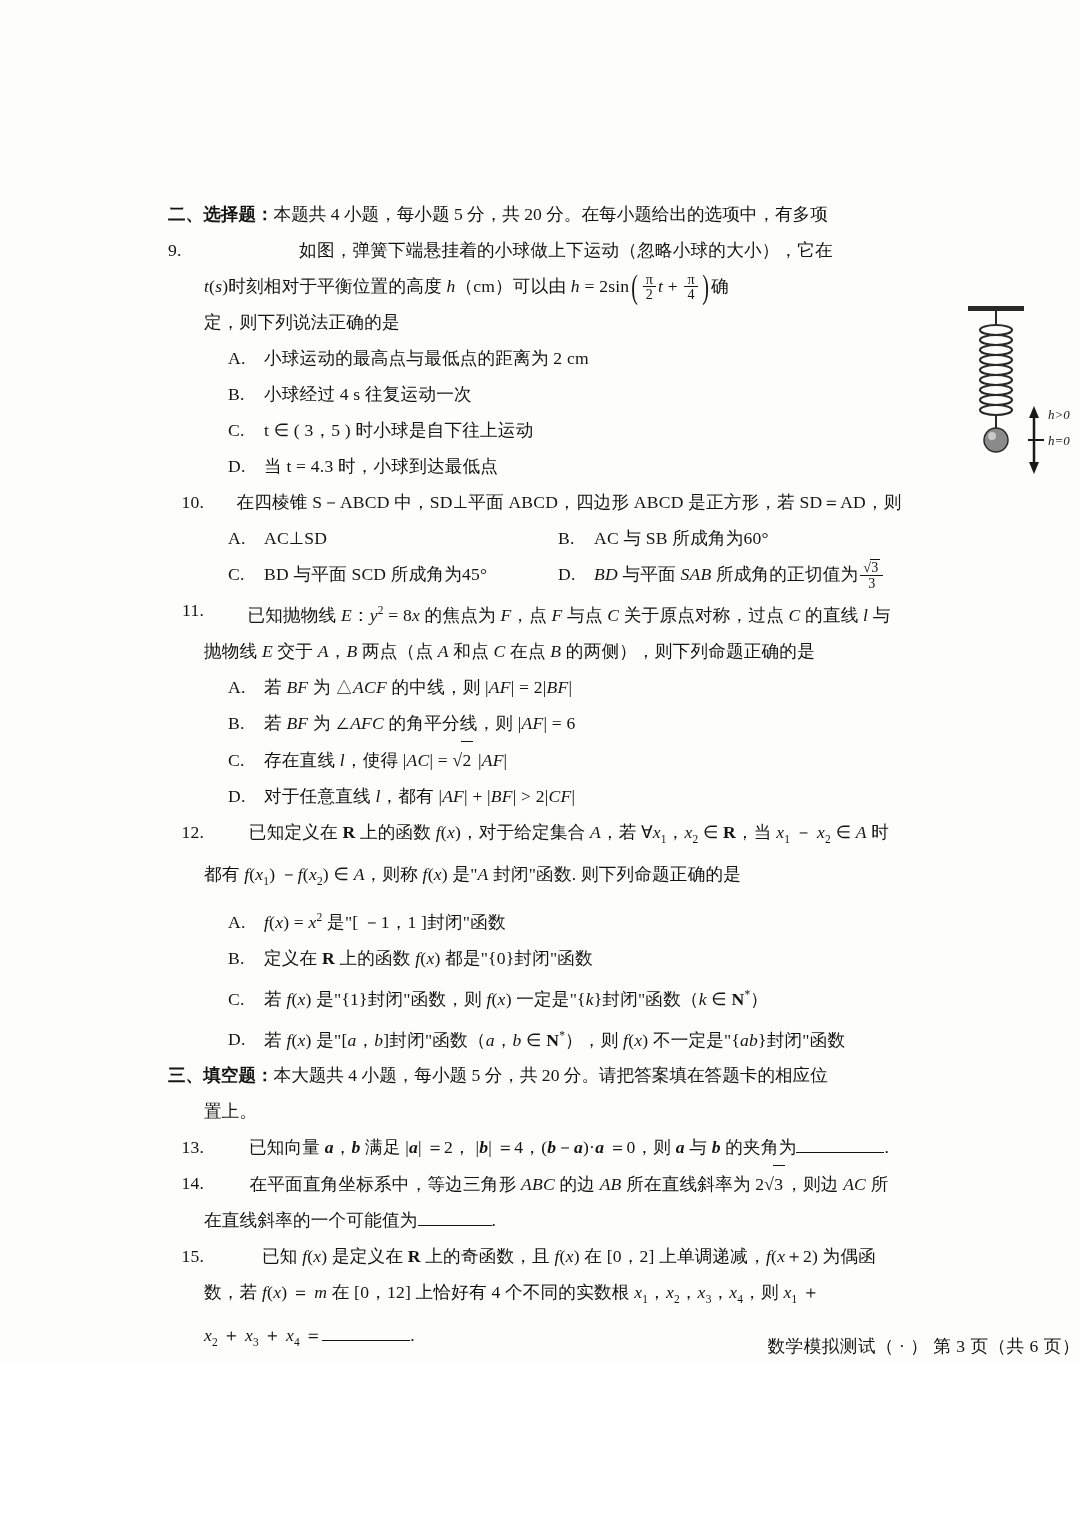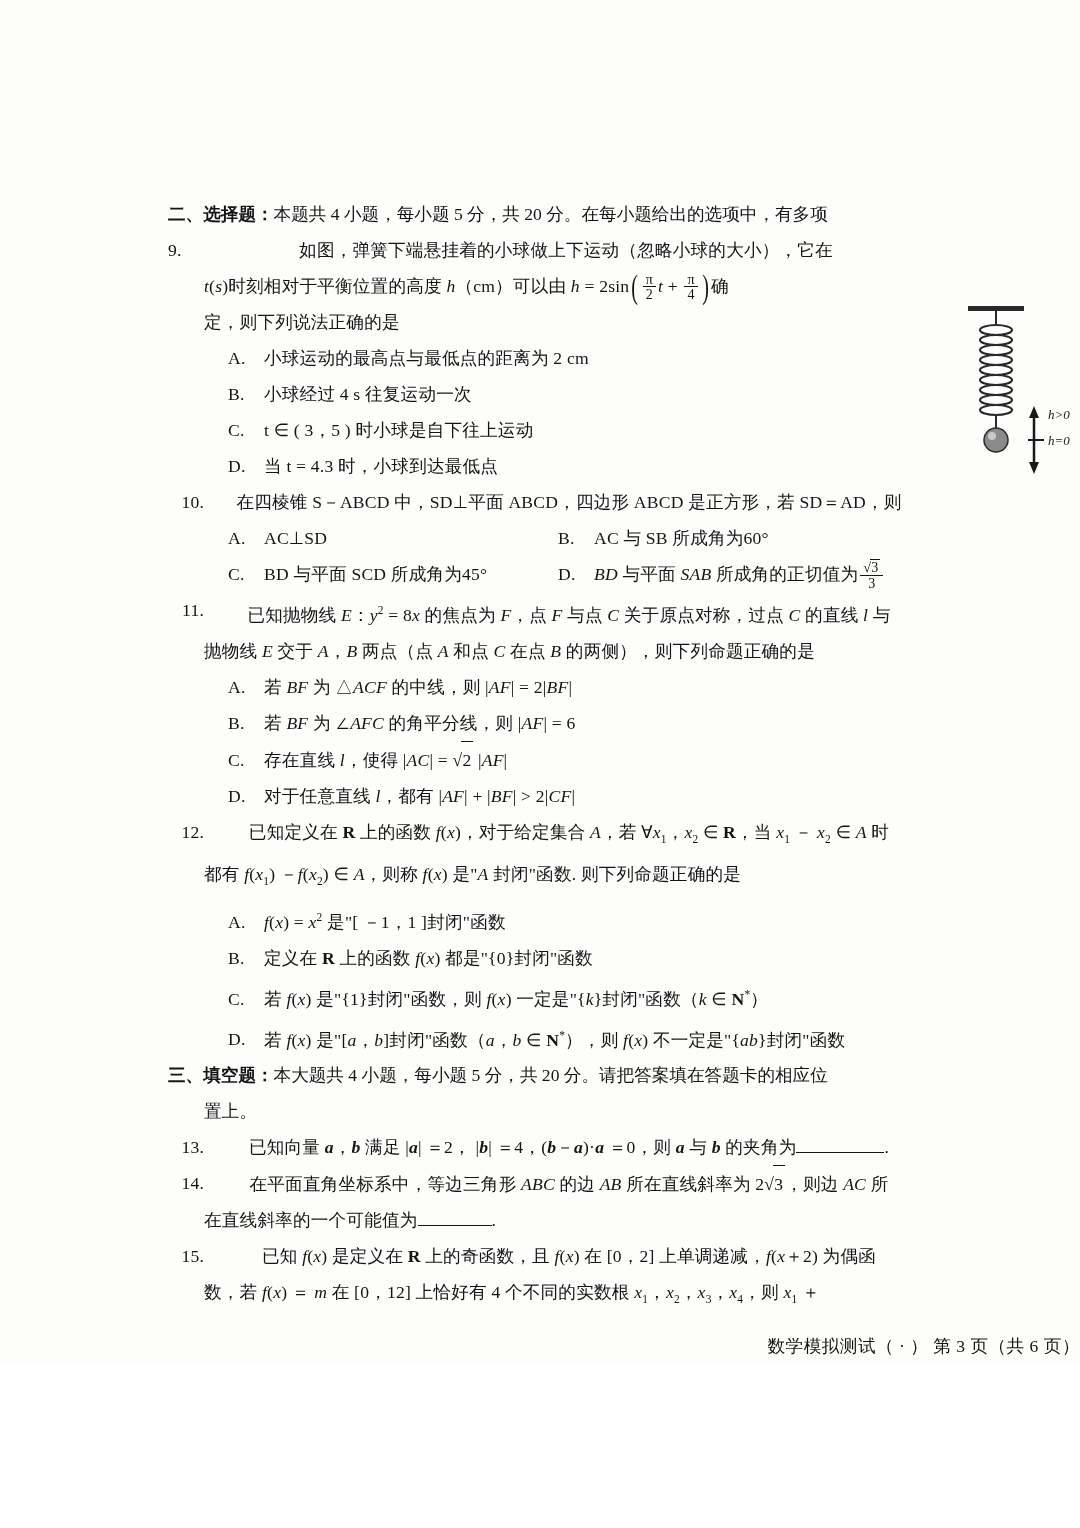--- a/index.html
+++ b/index.html
@@ -290,19 +290,22 @@
     </div>
 
     <div>
       <div class="ln hang">
         <span class="num-r">15.</span>
         <span class="body">已知 <i class="v">f</i>(<i class="v">x</i>) 是定义在 <span class="bbf">R</span> 上的奇函数，且 <i class="v">f</i>(<i class="v">x</i>) 在 [0，2] 上单调递减，<i class="v">f</i>(<i class="v">x</i>＋2) 为偶函</span>
       </div>
       <div class="ln indent-1">
         数，若 <i class="v">f</i>(<i class="v">x</i>) ＝ <i class="v">m</i> 在 [0，12] 上恰好有 4 个不同的实数根 <i class="v">x</i><sub class="s">1</sub>，<i class="v">x</i><sub class="s">2</sub>，<i class="v">x</i><sub class="s">3</sub>，<i class="v">x</i><sub class="s">4</sub>，则 <i class="v">x</i><sub class="s">1</sub> ＋
       </div>
+      <div class="ln indent-1">
+        <i class="v">x</i><sub class="s">2</sub> ＋ <i class="v">x</i><sub class="s">3</sub> ＋ <i class="v">x</i><sub class="s">4</sub> ＝<span class="blank"></span>.
+      </div>
     </div>
 
   </div>
 
   <div class="footer">数学模拟测试（ · ）  第 3 页（共 6 页）</div>
 
 </div>
 
 </body></html>

